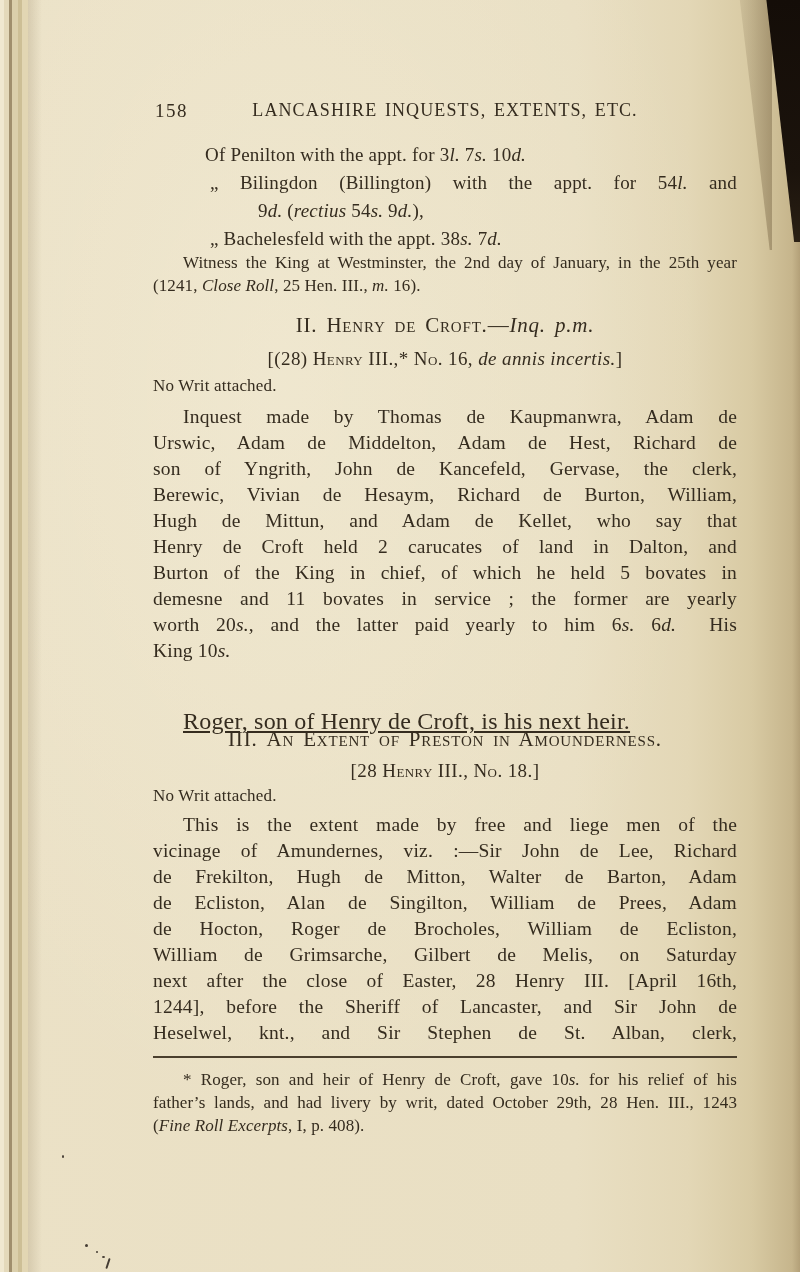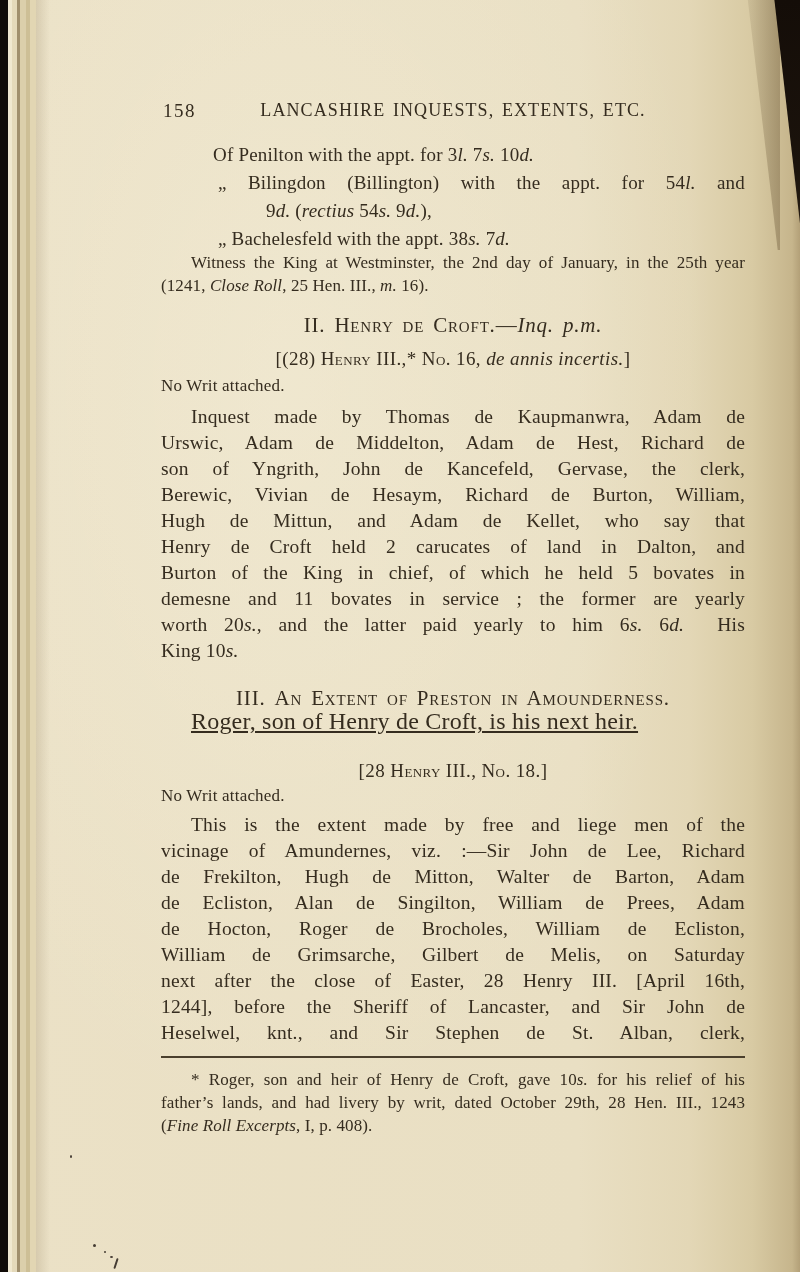--- a/index.html
+++ b/index.html
@@ -6,21 +6,20 @@
   body{
     width:800px;height:1272px;position:relative;overflow:hidden;
     background:#100b07;
     font-family:"Liberation Serif","DejaVu Serif",serif;
   }
   .page{
     position:absolute;inset:0;
     background:
       radial-gradient(ellipse at 35% 30%, rgba(255,252,238,0.25) 0%, rgba(255,252,238,0) 60%),
       linear-gradient(to right, #ebe1c6 0%, #e9dfc3 72%, #e3d7b6 86%, #d8caa3 94%, #c6b58c 99%, #b3a078 100%);
-    margin-left: 8px;
   }
   
   .edge{position:absolute;top:0;bottom:0;}
   .e1{left:0;width:4px;background:#f0e8d0;}
   .e2{left:4px;width:5px;background:#e4d9ba;}
   .e3{left:9px;width:3px;background:#a08f6d;}
   .e4{left:12px;width:6px;background:#dbcfab;}
   .e5{left:18px;width:4px;background:#cdbf96;}
   .e6{left:22px;width:6px;background:#e2d6b3;}
   .e7{left:28px;width:14px;background:linear-gradient(to right, rgba(120,100,65,0.18), rgba(120,100,65,0));}
@@ -58,21 +57,21 @@
   .sec-head{text-align:center;font-size:21px;letter-spacing:0.8px;word-spacing:3px;}
   .sec-cite{text-align:center;font-size:19px;letter-spacing:0.4px;}
   .h2-head{top:313px;}
   .h2-cite{top:348px;}
   .writ{font-size:17px;}
   .writ2{top:376px;}
   .para{line-height:26px;font-size:19.5px;}
   .para .first{padding-left:30px;}
   .para2{top:404px;}
   .heir{top:708px;padding-left:30px;font-size:24px;text-decoration:underline;}
-  .h3-head{top:686px;}
+  .h3-head{top:727px;}
   .h3-cite{top:760px;}
   .writ3{top:786px;}
   .para3{top:812px;}
   .footrule{top:1056px;border-top:2px solid #4a3f2d;width:584px;}
   .footnote{top:1068px;}
   .footnote .f1{padding-left:30px;}
   .speck{position:absolute;background:#28201a;border-radius:50%;opacity:0.85;}
   .s1{left:62px;top:1155px;width:2px;height:3px;}
   .s2{left:85px;top:1244px;width:3px;height:3px;}
   .s3{left:96px;top:1251px;width:2px;height:2px;}

